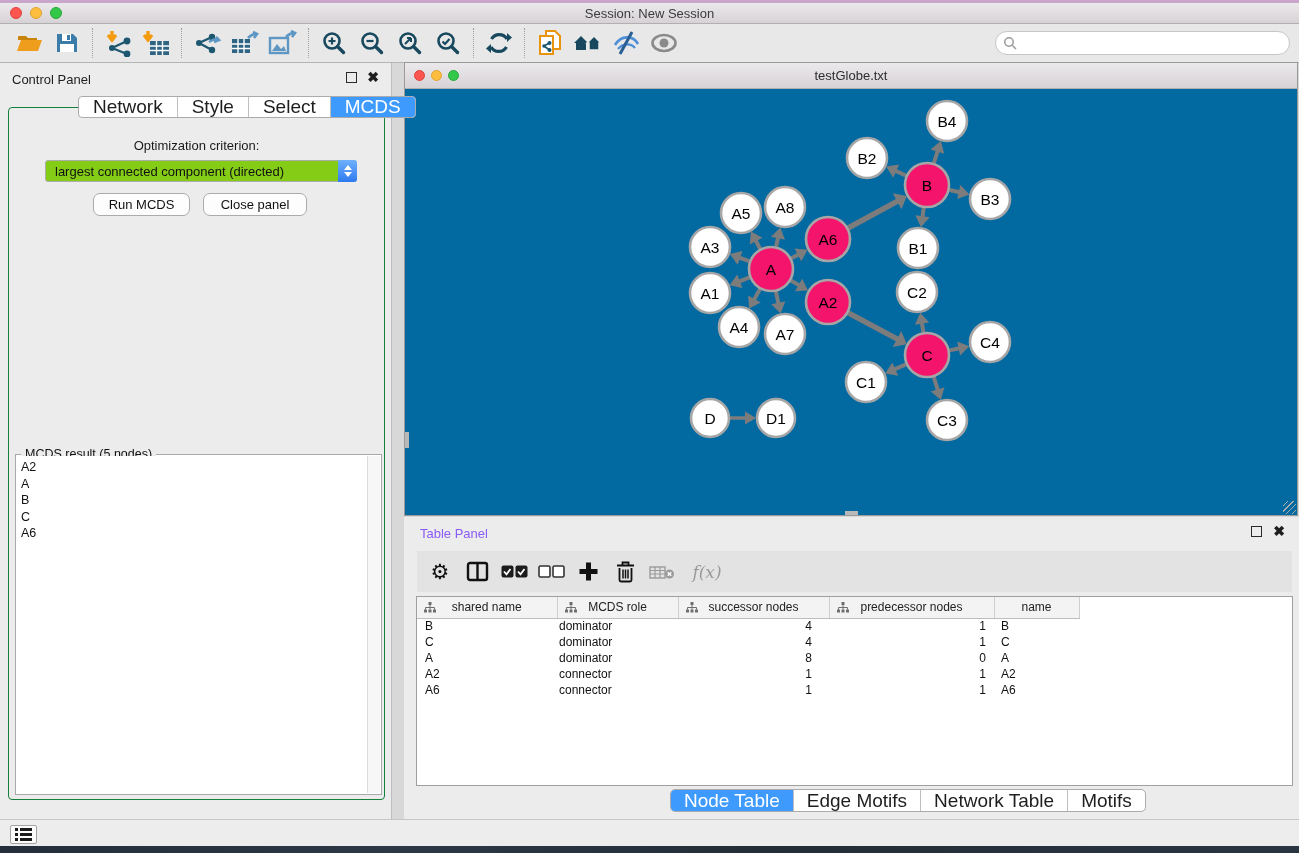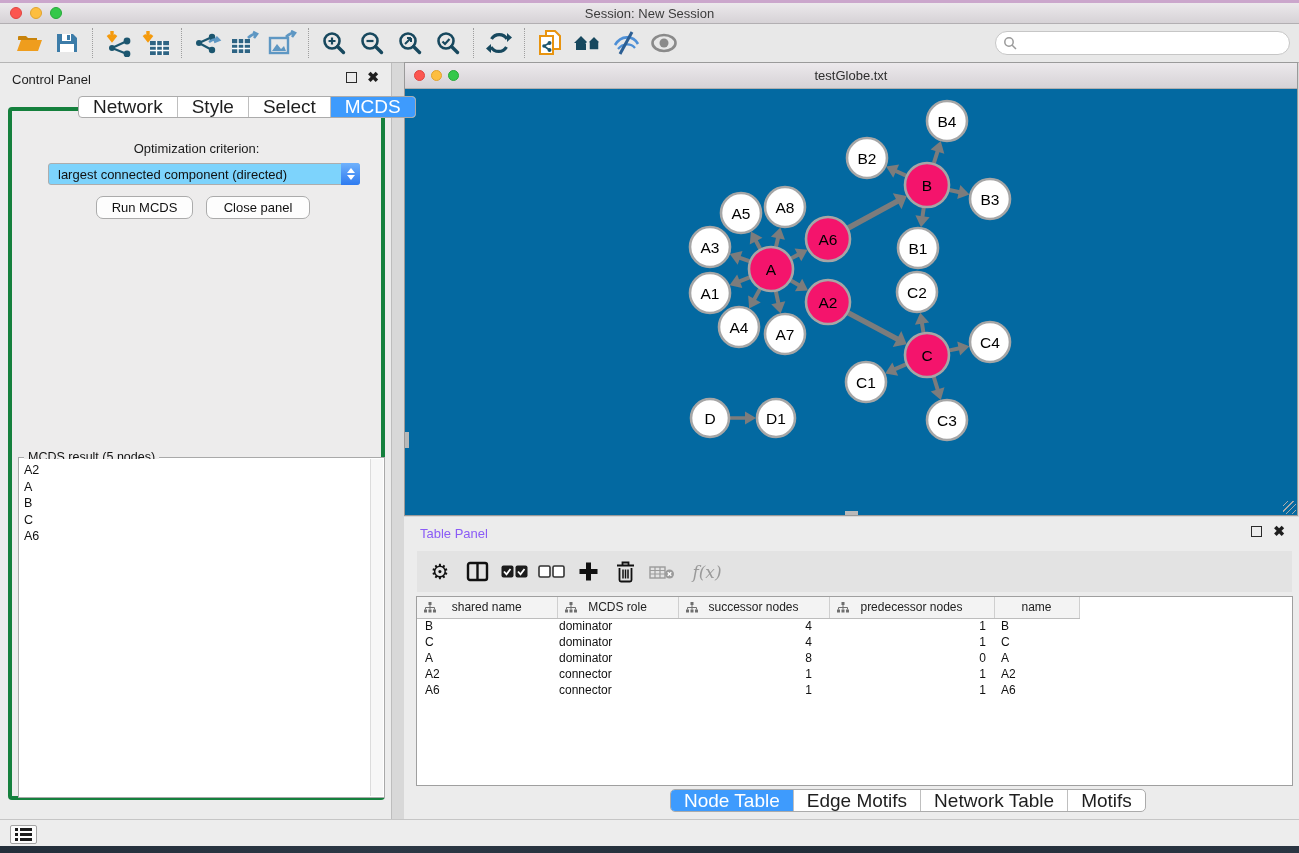--- a/index.html
+++ b/index.html
@@ -42,25 +42,25 @@
 
   .seg { display:flex; border:1px solid #ABABAB; border-radius:4px; background:#FFF; overflow:hidden; }
   .seg > div { font-size:19px; color:#1E1E1E; display:flex; align-items:center; justify-content:center;
     border-right:1px solid #BFBFBF; height:100%; }
   .seg > div:last-child { border-right:none; }
   .seg > div.sel { background:#3E9BFD; color:#FFF; }
   #cp-tabs { position:absolute; left:78px; top:33px; height:22px; z-index:3; }
   #cp-tabs > div { padding:0 14px; }
 
   #cp-body { position:absolute; left:8px; top:44px; width:377px; height:693px;
-    border:4px solid #15803d; border-radius:4px; background:#EDECEC; }
+    border:1px solid #15803d; border-radius:4px; background:#EDECEC; }
   #opt-label { position:absolute; left:0; top:30px; width:100%; text-align:center;
     font-size:13px; color:#1A1A1A; }
   #criterion-select { position:absolute; left:36px; top:52px; width:312px; height:22px;
-    background:#7dd3fc; border:1px solid #ADADAD; border-radius:3px;
+    background:#84cc16; border:1px solid #ADADAD; border-radius:3px;
     display:flex; align-items:center; }
   #criterion-select .val { flex:1; font-size:13px; color:#111; padding-left:9px; white-space:nowrap; }
   #criterion-select .stepper { width:19px; height:22px; margin-right:-1px;
     background:linear-gradient(#6FB1FC,#2E7BF0); border-radius:0 3px 3px 0;
     display:flex; flex-direction:column; align-items:center; justify-content:center; gap:2px; }
   .tri-up { width:0; height:0; border-left:4px solid transparent; border-right:4px solid transparent;
     border-bottom:5px solid #FFF; }
   .tri-dn { width:0; height:0; border-left:4px solid transparent; border-right:4px solid transparent;
     border-top:5px solid #FFF; }
   .mac-btn { position:absolute; top:85px; height:23px; background:#FDFDFD;

